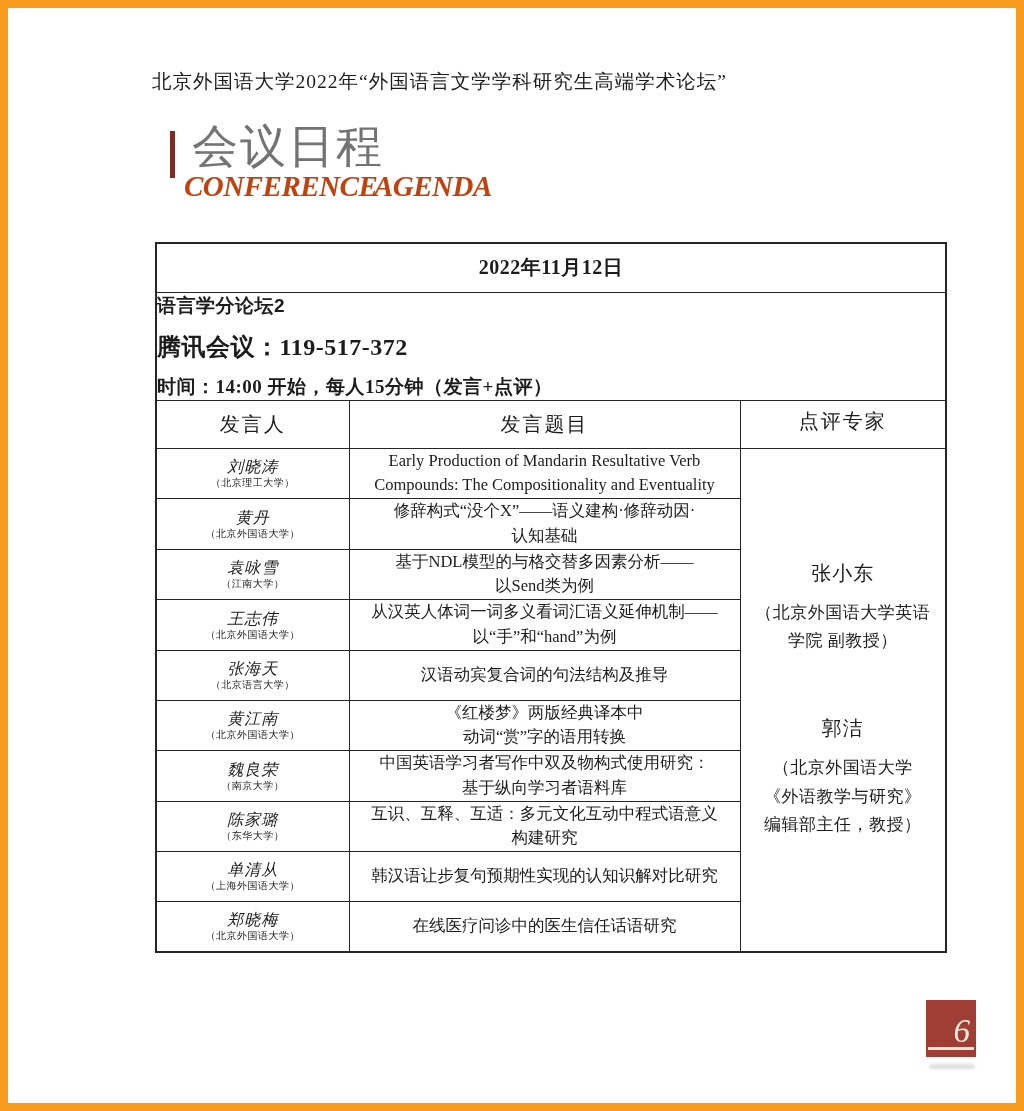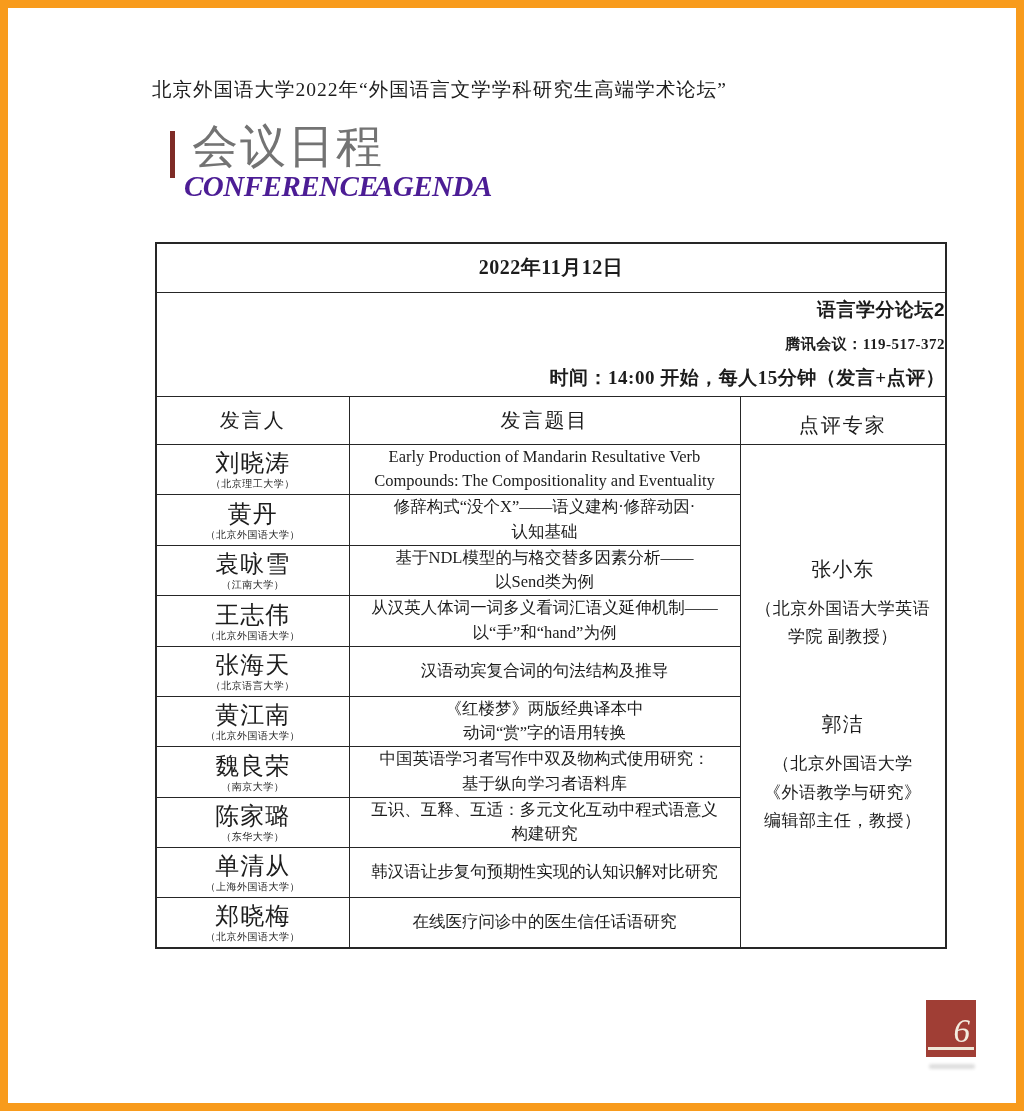--- a/index.html
+++ b/index.html
@@ -6,63 +6,63 @@
   body{
     width:1024px;height:1111px;position:relative;background:#ffffff;
     font-family:"Liberation Serif","DejaVu Serif",serif;color:#1c1c1c;
     overflow:hidden;
   }
   .frame{
     position:absolute;inset:0;border:8px solid #f89b1c;box-sizing:border-box;
     pointer-events:none;z-index:10;
   }
   .header-line{
-    position:absolute;left:152px;top:76px;font-size:19.5px;letter-spacing:1px;
+    position:absolute;left:152px;top:68px;font-size:19.5px;letter-spacing:1px;
     color:#1c1c1c;white-space:nowrap;
   }
   .title-bar{
     position:absolute;left:170px;top:131px;width:5px;height:47px;background:#7e2b26;
   }
   .title-cn{
     position:absolute;left:192px;top:121px;font-size:46px;line-height:1.1;
     color:#737373;font-family:"Liberation Sans","DejaVu Sans",sans-serif;
     font-weight:500;letter-spacing:2px;white-space:nowrap;
   }
   .title-en{
-    position:absolute;left:184px;top:170px;font-size:29px;color:#4c1d95;
+    position:absolute;left:184px;top:170px;font-size:29px;color:#c2410c;
     font-weight:700;font-style:italic;letter-spacing:-0.5px;word-spacing:-9px;
     white-space:nowrap;
   }
   table.agenda{
     position:absolute;left:155px;top:242px;width:790px;
     border-collapse:collapse;table-layout:fixed;
     border:2px solid #262626;
   }
   table.agenda td,table.agenda th{
     border:1.2px solid #262626;padding:0;box-sizing:border-box;
   }
   .date-row td{
     height:49px;text-align:center;vertical-align:middle;
     font-weight:700;font-size:20px;letter-spacing:0.5px;
   }
-  .session-row td{height:104px;text-align:right;vertical-align:middle;margin-top:22px;}
+  .session-row td{height:104px;text-align:left;vertical-align:middle;margin-top:22px;}
   .session-title{
     font-family:"Liberation Sans","DejaVu Sans",sans-serif;
     font-weight:700;font-size:19px;margin-bottom:12px;letter-spacing:0.5px;
   }
-  .session-meeting{font-size:15px;font-weight:600;margin-bottom:11px;letter-spacing:0.5px;}
-  .session-time{font-size:19px;font-weight:600;letter-spacing:0.5px;padding-left:38px;}
+  .session-meeting{font-size:24px;font-weight:600;margin-bottom:11px;letter-spacing:0.5px;}
+  .session-time{font-size:19px;font-weight:600;letter-spacing:0.5px;}
   .head-row th{
     height:48px;font-size:20px;font-weight:400;text-align:center;
     vertical-align:middle;letter-spacing:2px;margin-top:12px;
   }
-  .head-row th.expert-head{vertical-align:top;padding-top:15px;}
+  .head-row th.expert-head{vertical-align:top;padding-top:7px;}
   .data-row td{height:50px;}
   .speaker-cell{text-align:center;vertical-align:middle;}
-  .speaker-name{font-size:24px;letter-spacing:1px;line-height:1.25;}
+  .speaker-name{font-size:16px;letter-spacing:1px;line-height:1.25;font-style:italic;}
   .speaker-affil{font-size:10px;letter-spacing:0.5px;line-height:1.25;}
   .title-cell{
     text-align:center;vertical-align:middle;font-size:16.5px;
     white-space:pre-line;line-height:1.5;padding:2px 6px;
   }
   .commentator-cell{text-align:center;vertical-align:middle;}
   .expert-group + .expert-group{margin-top:60px;}
   .expert-name{font-size:20px;letter-spacing:1px;margin-bottom:12px;}
   .expert-affil{font-size:17px;white-space:pre-line;line-height:1.65;letter-spacing:0.5px;}
   .page-badge{

